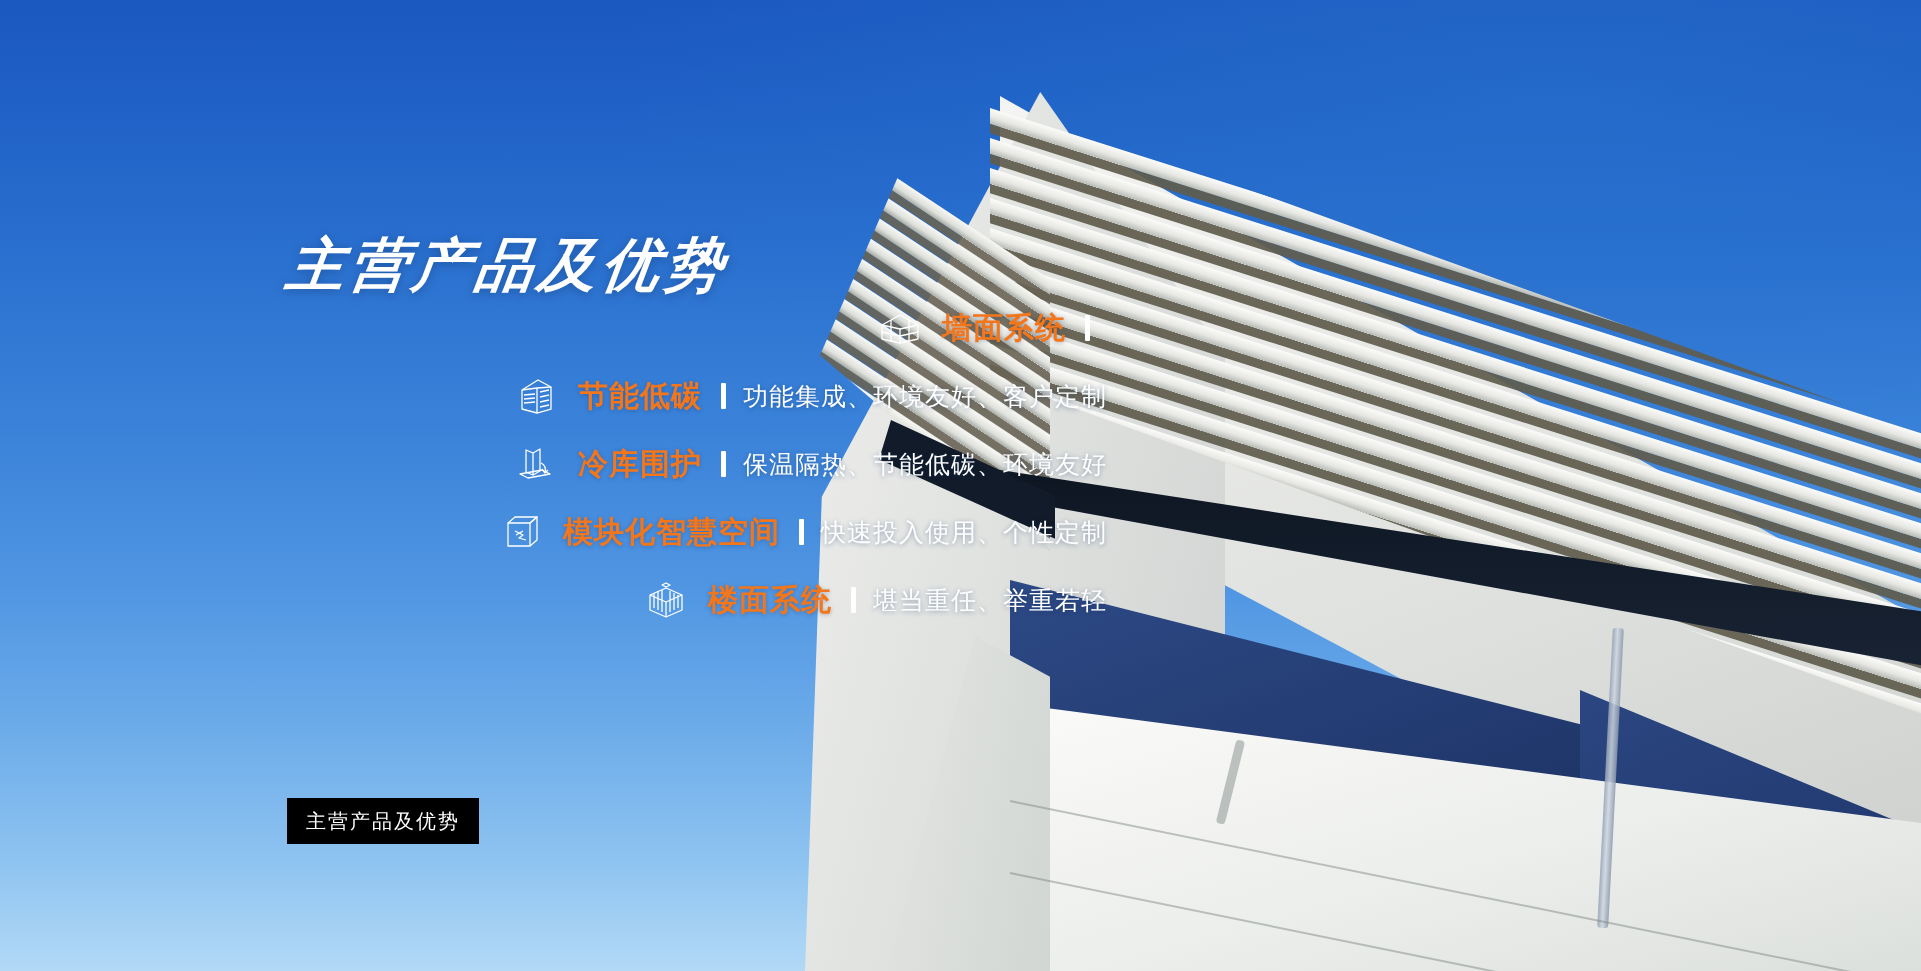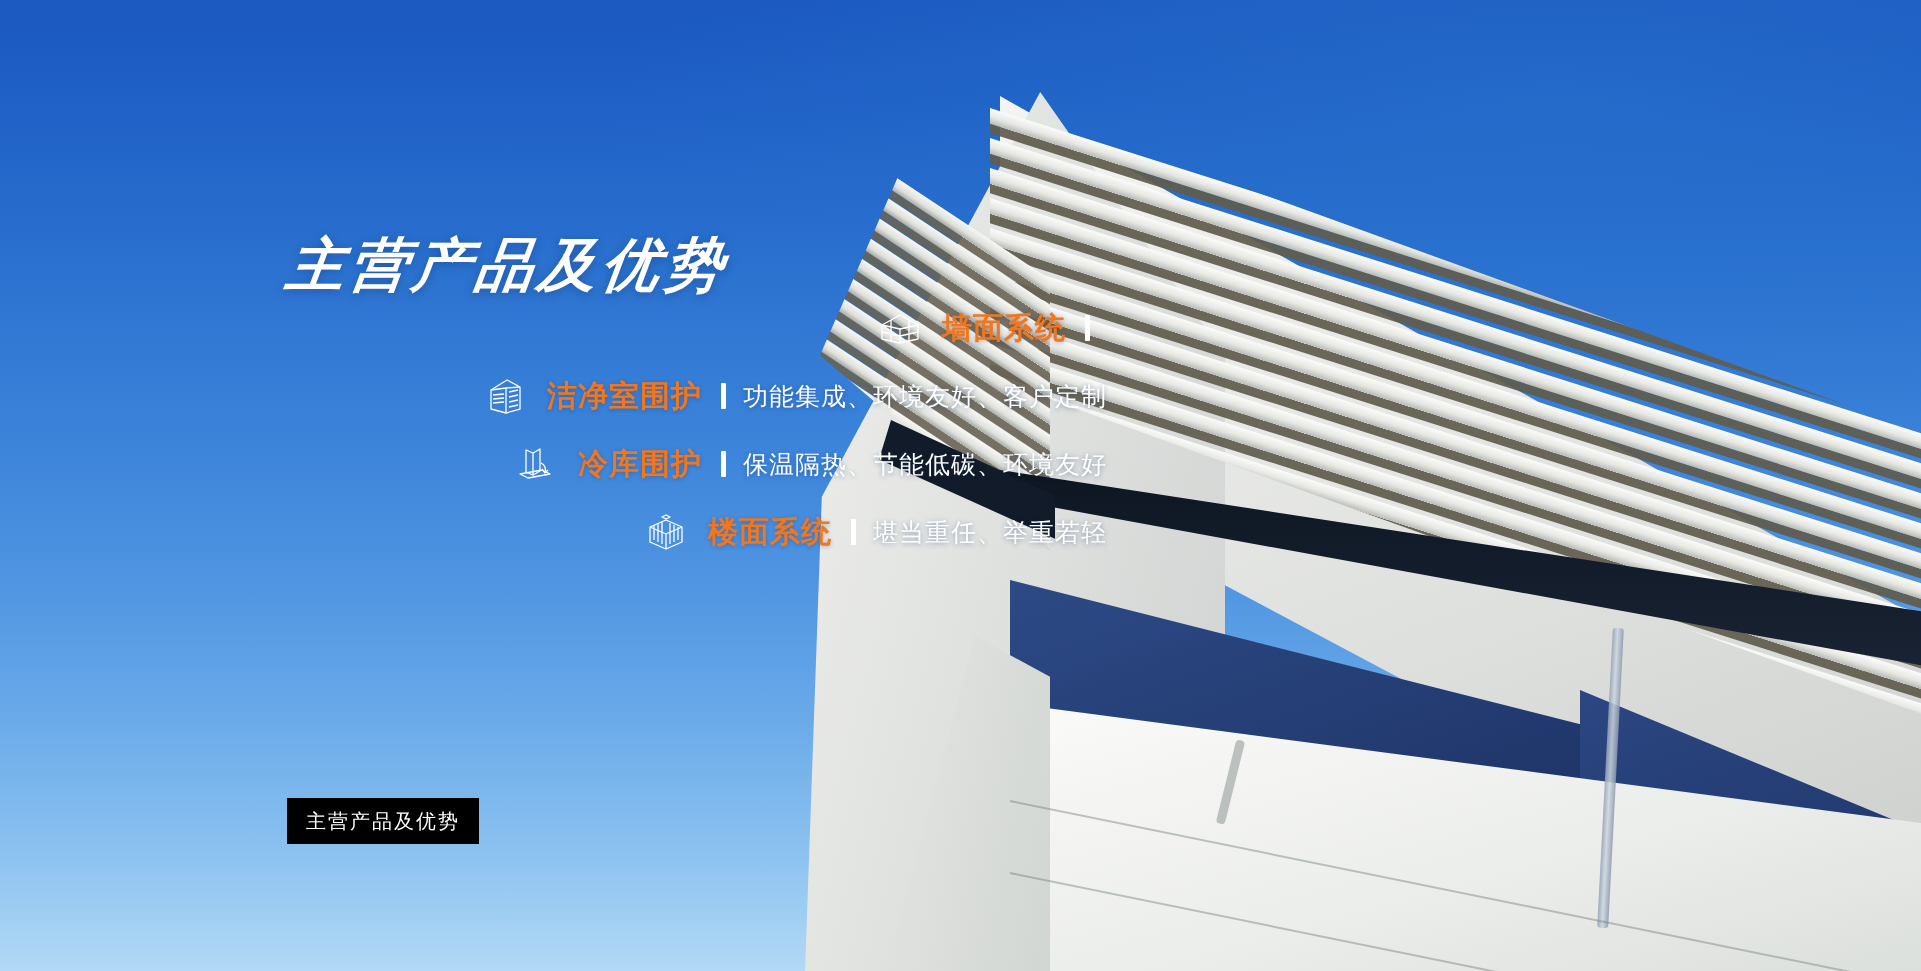--- a/index.html
+++ b/index.html
@@ -248,40 +248,54 @@
               <path d="M7 14 L22 12"></path>
             <path d="M9 19 L20 18"></path>
               <path d="M9 23 L20 22"></path>
               <path d="M9 27 L20 26"></path>
             <path d="M25 16 L34 14"></path>
               <path d="M25 21 L34 19"></path>
               <path d="M25 26 L34 24"></path>
               <path d="M25 31 L34 29"></path>
           </svg>
         </span>
-        <span class="rowtitle">洁净室围护</span>
+        <span class="rowtitle">节能低碳</span>
         <span class="sep"></span>
         <span class="rowdesc">功能集成、环境友好、客户定制</span>
       </div>
 
       <div class="row">
         <span class="ico">
           <svg width="42" height="40" viewBox="0 0 42 40" fill="none" stroke="#ffffff" stroke-width="1.3" stroke-linejoin="round">
             <path d="M5 30 L13 34 L35 30 L27 26 Z"></path>
             <path d="M11 6 L18 9 L18 31 L11 28 Z"></path>
             <path d="M18 9 L25 5 L25 27 L18 31"></path>
             <path d="M26 19 C30 21 31 25 30 29"></path>
             <path d="M27 25 L30 29 L33 26"></path>
           </svg>
         </span>
         <span class="rowtitle">冷库围护</span>
         <span class="sep"></span>
         <span class="rowdesc">保温隔热、节能低碳、环境友好</span>
       </div>
 
+      <div class="row">
+        <span class="ico">
+          <svg width="42" height="40" viewBox="0 0 42 40" fill="none" stroke="#ffffff" stroke-width="1.3" stroke-linejoin="round">
+            <path d="M8 11 L8 34 L30 34 L30 11 Z"></path>
+            <path d="M8 11 L15 5 L37 5 L30 11"></path>
+            <path d="M30 11 L37 5 L37 28 L30 34"></path>
+            <path d="M15 19 L23 23 L19 26 L26 28"></path>
+            <path d="M23 19 L16 23"></path>
+          </svg>
+        </span>
+        <span class="rowtitle">模块化智慧空间</span>
+        <span class="sep"></span>
+        <span class="rowdesc">快速投入使用、个性定制</span>
+      </div>
 
       <div class="row">
         <span class="ico">
           <svg width="42" height="40" viewBox="0 0 42 40" fill="none" stroke="#ffffff" stroke-width="1.3" stroke-linejoin="round">
             <path d="M5 15 L21 8 L37 15 L37 30 L21 37 L5 30 Z"></path>
             <path d="M5 15 L21 22 L37 15"></path>
               <path d="M21 22 L21 37"></path>
             <path d="M9 13 L9 28"></path>
               <path d="M13 11 L13 30"></path>
               <path d="M17 10 L17 32"></path>

